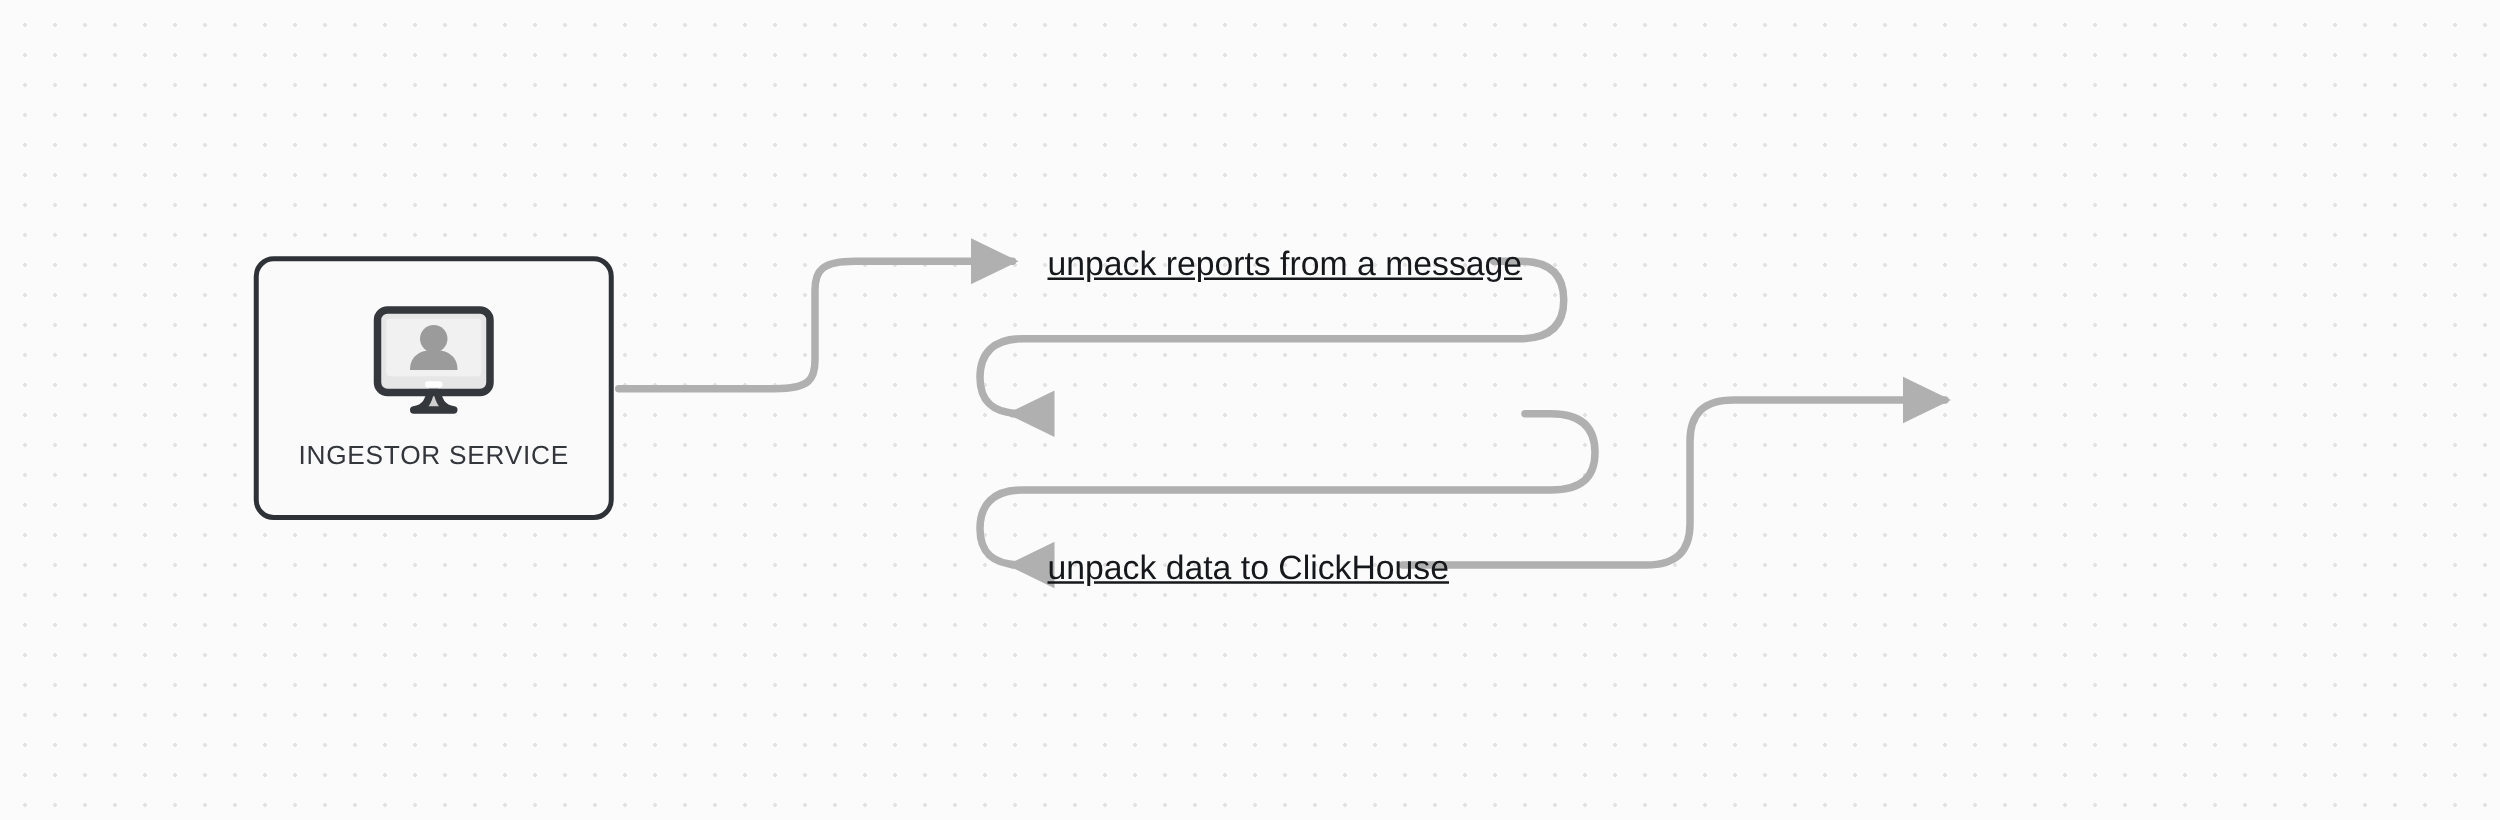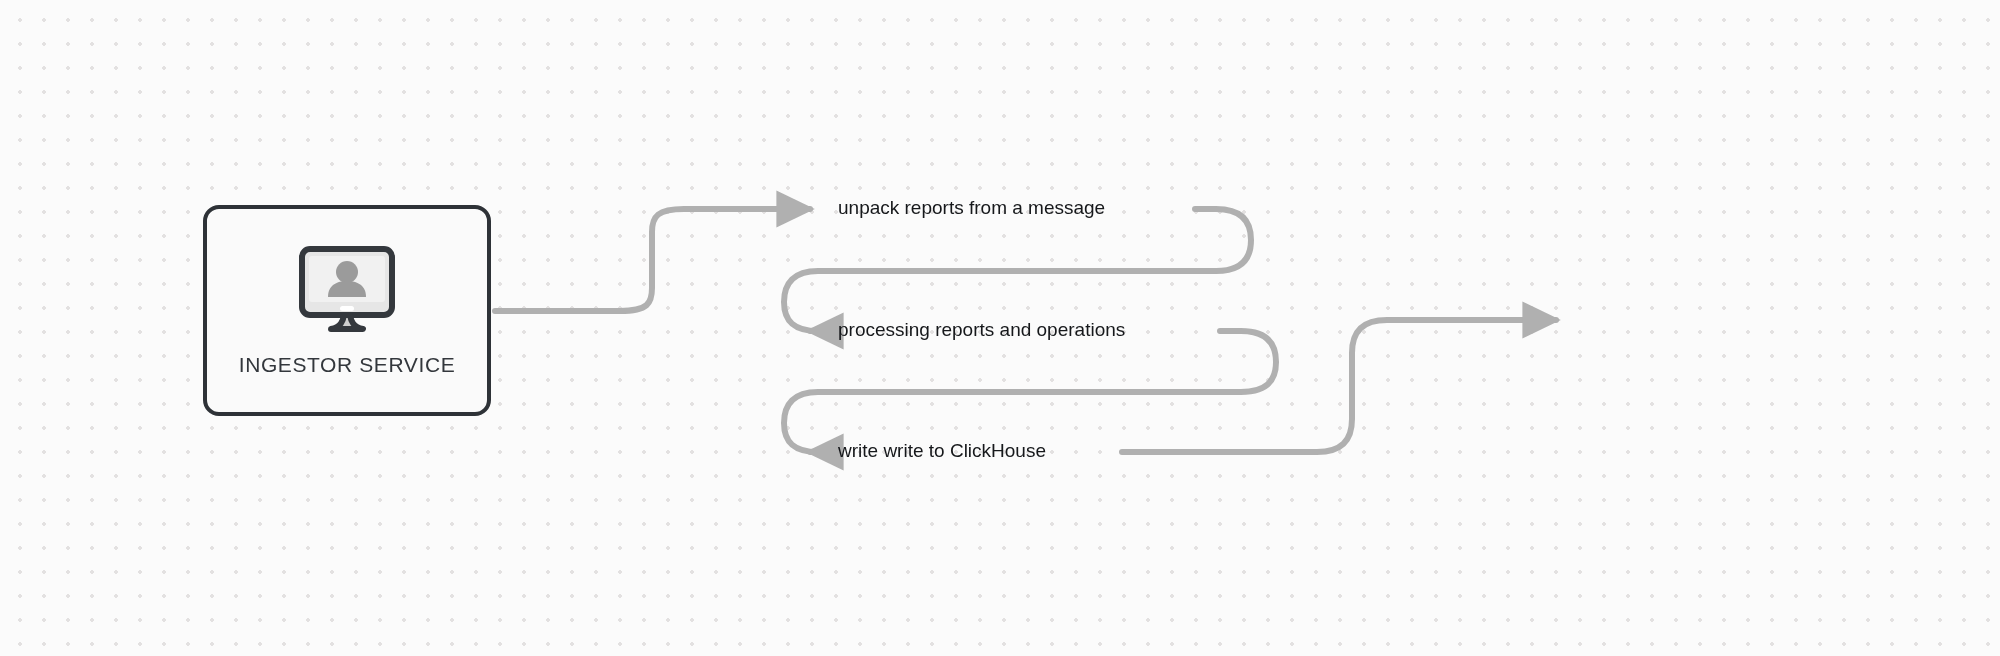--- a/index.html
+++ b/index.html
@@ -85,25 +85,26 @@
   }
   .ch-bar {
     width: 20px;
     height: 72px;
     background: #ffcc01;
   }
 
   
   .edge-label {
     position: absolute;
-    font-size: 19px;
+    font-size: 27px;
     color: #16181b;
     white-space: nowrap;
     font-family: "Liberation Sans", sans-serif;
     line-height: 1;
+    text-decoration: underline;
   }
   #edge-label-0 { left: 838px; top: 198px; }
   #edge-label-1 { left: 838px; top: 320px; }
   #edge-label-2 { left: 838px; top: 441px; }
 </style>
 </head>
 <body>
 
 <div id="canvas">
 
@@ -140,16 +141,15 @@
         <path d="M33 52 C33 40 42 36 52 36 C62 36 71 40 71 52 z" fill="#9b9b9b"></path>
         <rect x="45" y="61" width="14" height="5" rx="2.5" ry="2.5" fill="#ffffff"></rect>
         <path d="M36 84 C46 82 48 76 49 70 L55 70 C56 76 58 82 68 84 z" fill="#cfcfcf" stroke="#34383d" stroke-width="6" stroke-linejoin="round"></path>
       </svg>
     </div>
     <div class="node-label">INGESTOR SERVICE</div>
   </div>
 
 
   <div class="edge-label" id="edge-label-0">unpack reports from a message</div>
-  <div class="edge-label" id="edge-label-1">processing reports and operations</div>
-  <div class="edge-label" id="edge-label-2">write write to ClickHouse</div>
+  <div class="edge-label" id="edge-label-2">unpack data to ClickHouse</div>
 
 </div>
 
 </body></html>

